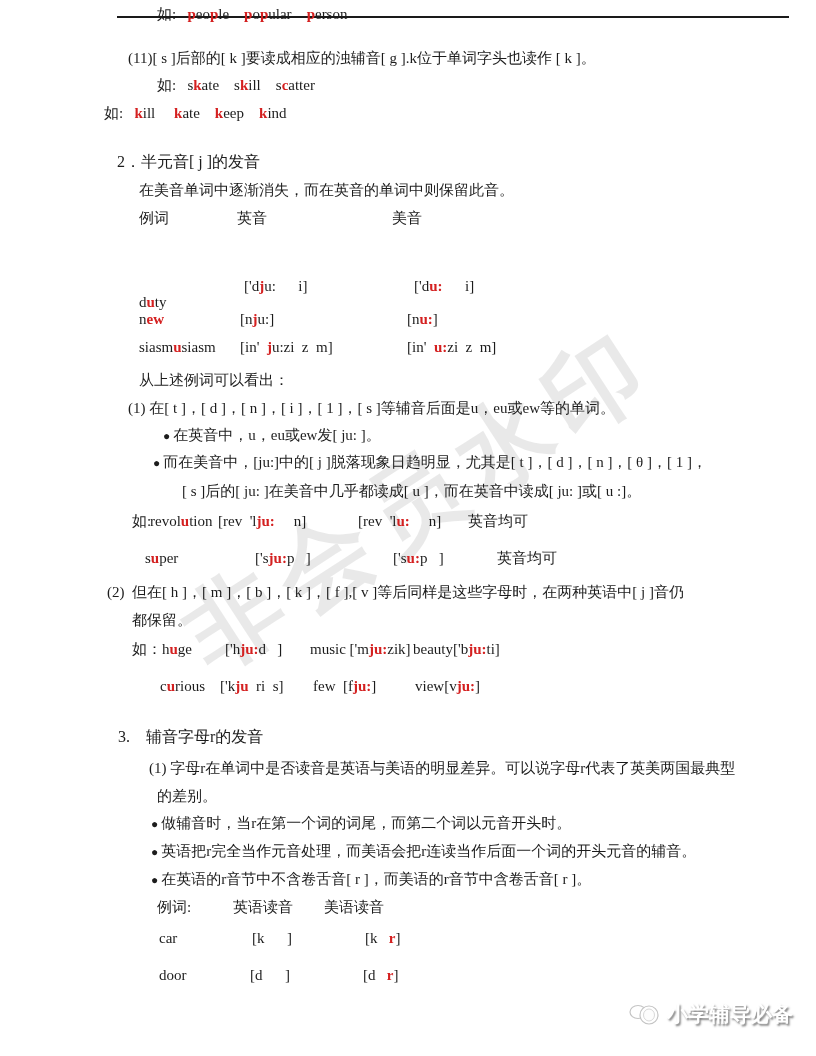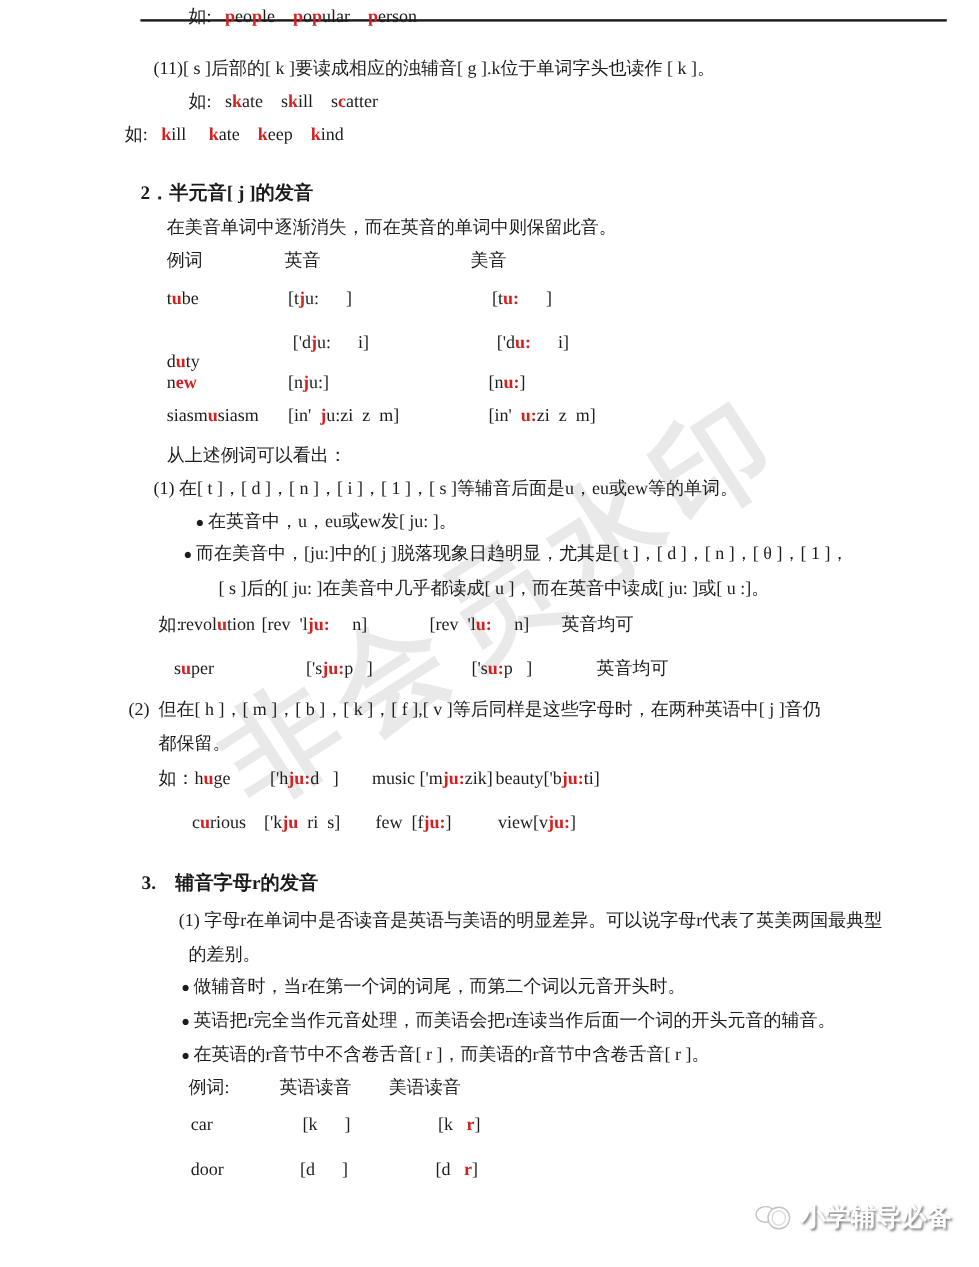--- a/index.html
+++ b/index.html
@@ -5,21 +5,21 @@
   html,body { margin:0; padding:0; background:#ffffff; }
   .page {
     position:relative; width:816px; height:1056px; background:#ffffff;
     font-family:"Liberation Serif","DejaVu Serif",serif;
     font-size:15px; color:#1c1c1c; overflow:hidden;
   }
   .line { position:absolute; white-space:pre; line-height:20px; }
   .row  { position:absolute; left:0; top:0; width:656px; height:22px; }
   .cell { position:absolute; top:0; white-space:pre; line-height:20px; }
   .rule { position:absolute; background:#1a1a1a; }
-  .h2   { font-weight:bold; font-size:16px; }
+  .h2   { font-weight:normal; font-size:16px; }
   .seg-r { color:#d42020; font-weight:bold; }
   .bullet::before { content:"\25CF  "; font-size:12px; }
   .wm-diag {
     position:absolute; left:150px; top:430px; width:560px;
     transform:rotate(-33deg); transform-origin:center;
     font-family:"Liberation Sans","DejaVu Sans",sans-serif;
     font-size:95px; font-weight:bold; letter-spacing:12px;
     color:rgba(0,0,0,0.085); white-space:nowrap; pointer-events:none;
   }
   .wm-footer {
@@ -49,25 +49,20 @@
 
   <div class="line h2" style="left:117px; top:152px;">2．半元音[ j ]的发音</div>
   <div class="line" style="left:139px; top:180px;">在美音单词中逐渐消失，而在英音的单词中则保留此音。</div>
 
   <div class="row" style="top:208px;">
     <span class="cell" style="left:139px;">例词</span>
     <span class="cell" style="left:237px;">英音</span>
     <span class="cell" style="left:392px;">美音</span>
   </div>
 
-  <div class="row" style="top:239px;">
-    <span class="cell" style="left:139px;"><span>t</span><span class="seg-r">u</span><span>be</span></span>
-    <span class="cell" style="left:240px;"><span>[t</span><span class="seg-r">j</span><span>u:      ]</span></span>
-    <span class="cell" style="left:410px;"><span>[t</span><span class="seg-r">u:</span><span>      ]</span></span>
-  </div>
   <div class="row" style="top:276px;">
     <span class="cell" style="left:139px;margin-top:16px;"><span>d</span><span class="seg-r">u</span><span>ty</span></span>
     <span class="cell" style="left:244px;"><span>['d</span><span class="seg-r">j</span><span>u:      i]</span></span>
     <span class="cell" style="left:414px;"><span>['d</span><span class="seg-r">u:</span><span>      i]</span></span>
   </div>
   <div class="row" style="top:309px;">
     <span class="cell" style="left:139px;"><span>n</span><span class="seg-r">ew</span></span>
     <span class="cell" style="left:240px;"><span>[n</span><span class="seg-r">j</span><span>u:]</span></span>
     <span class="cell" style="left:407px;"><span>[n</span><span class="seg-r">u:</span><span>]</span></span>
   </div>

